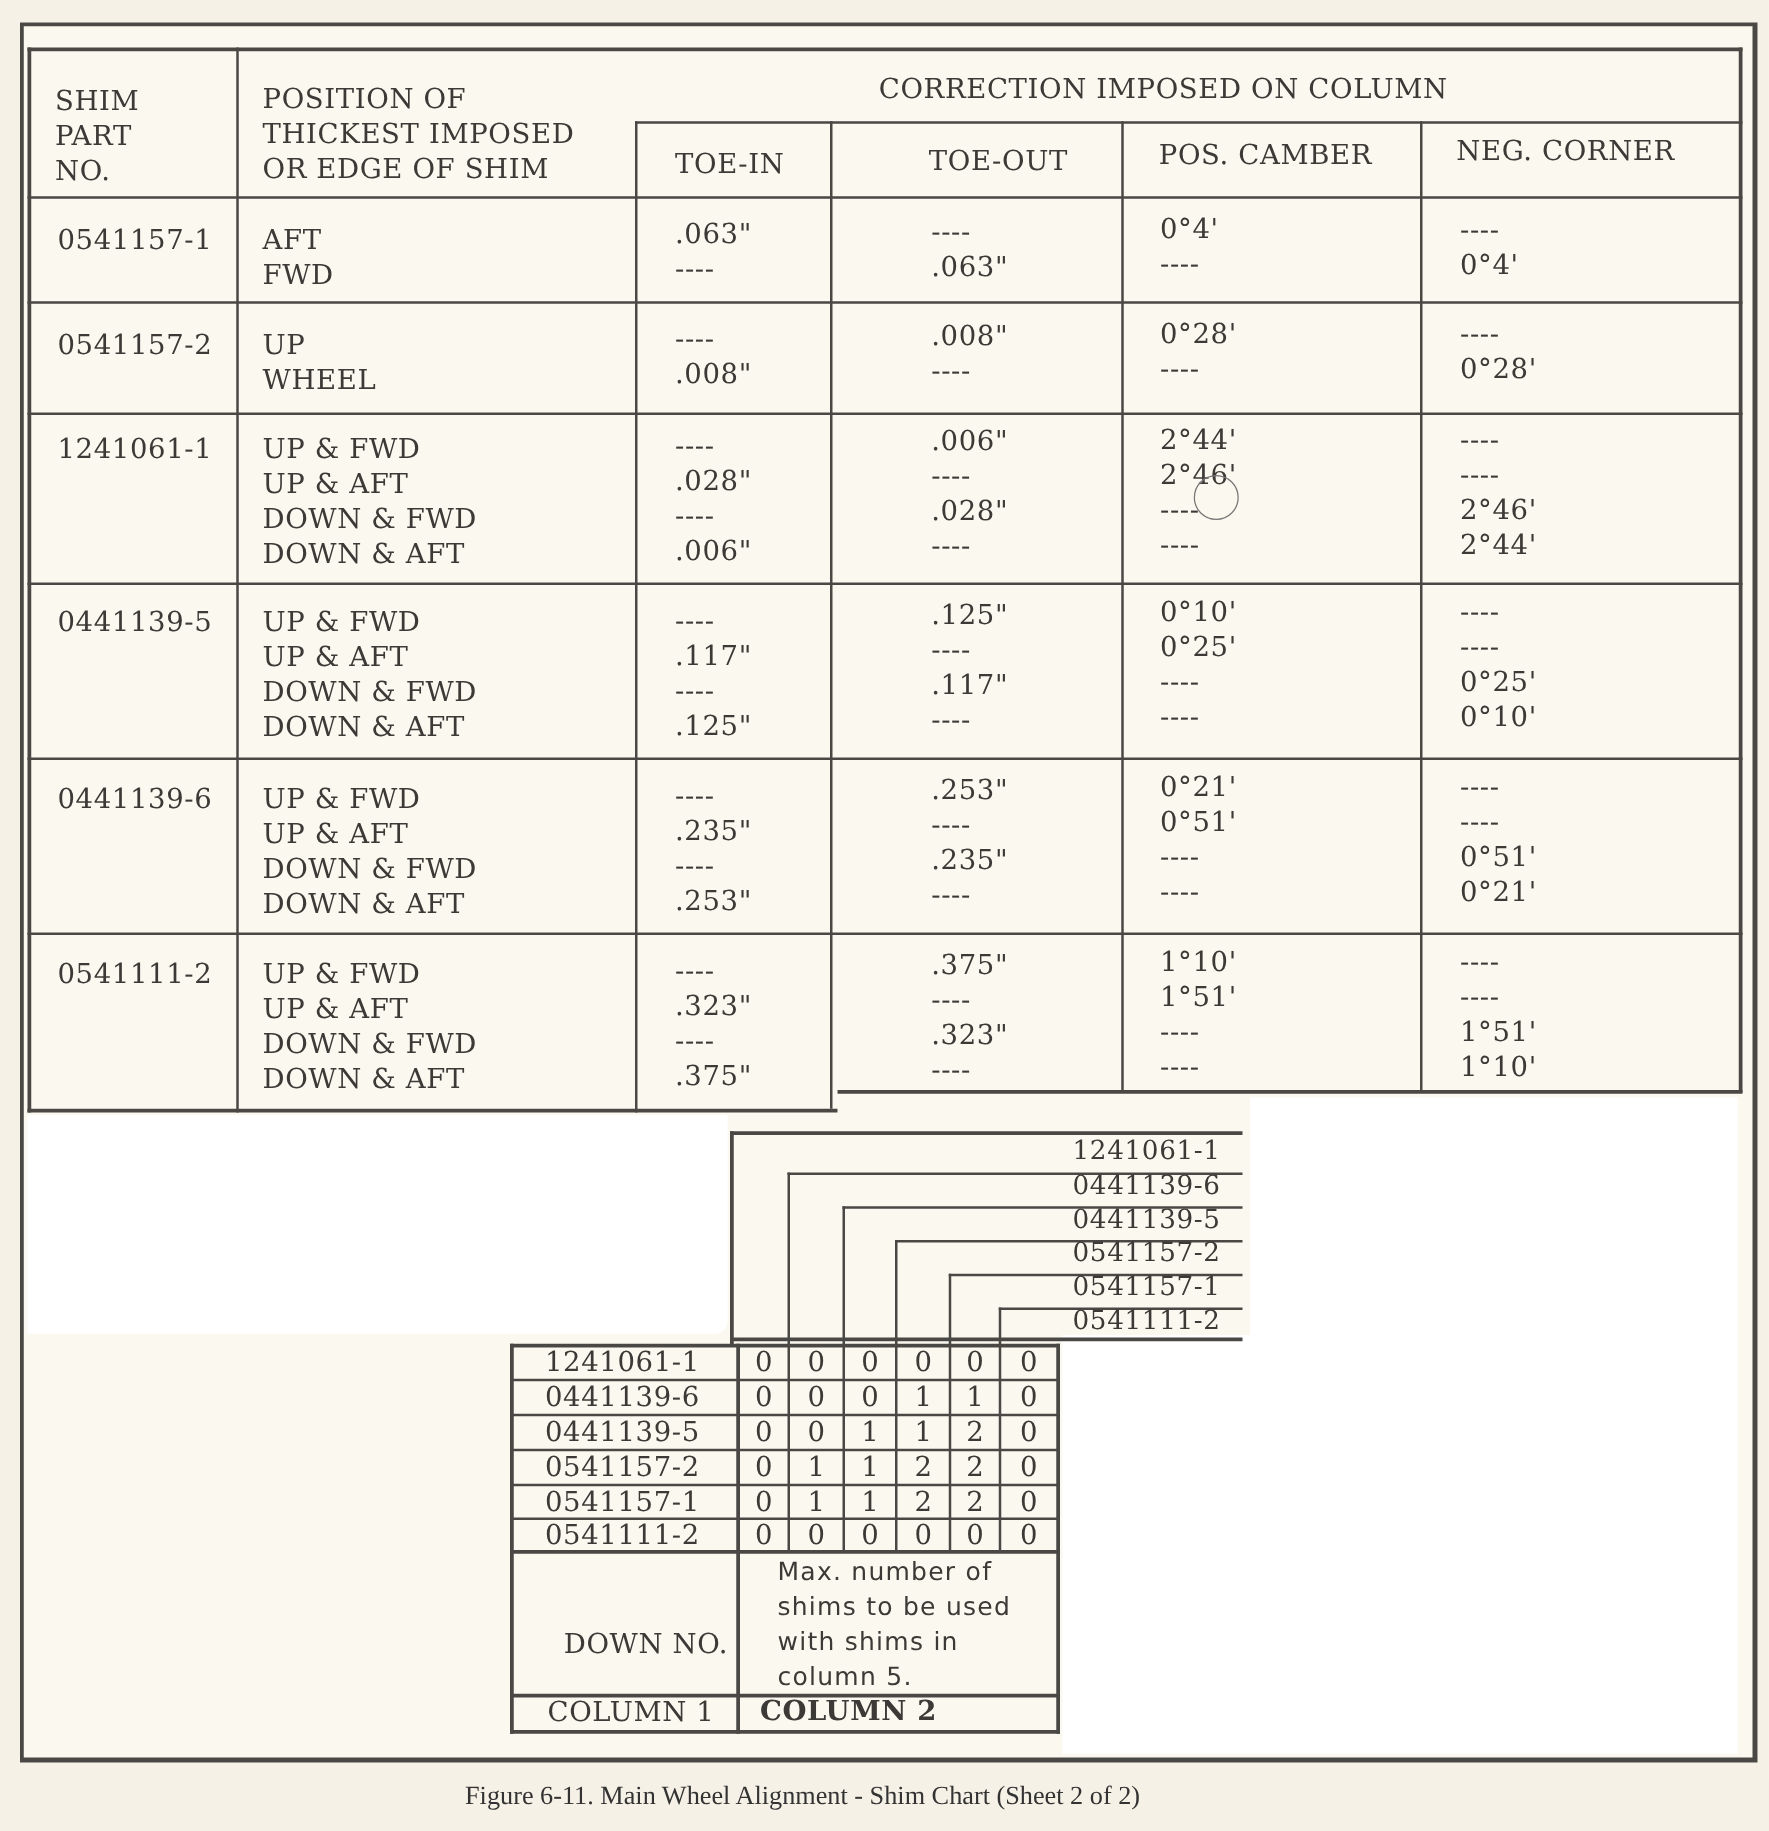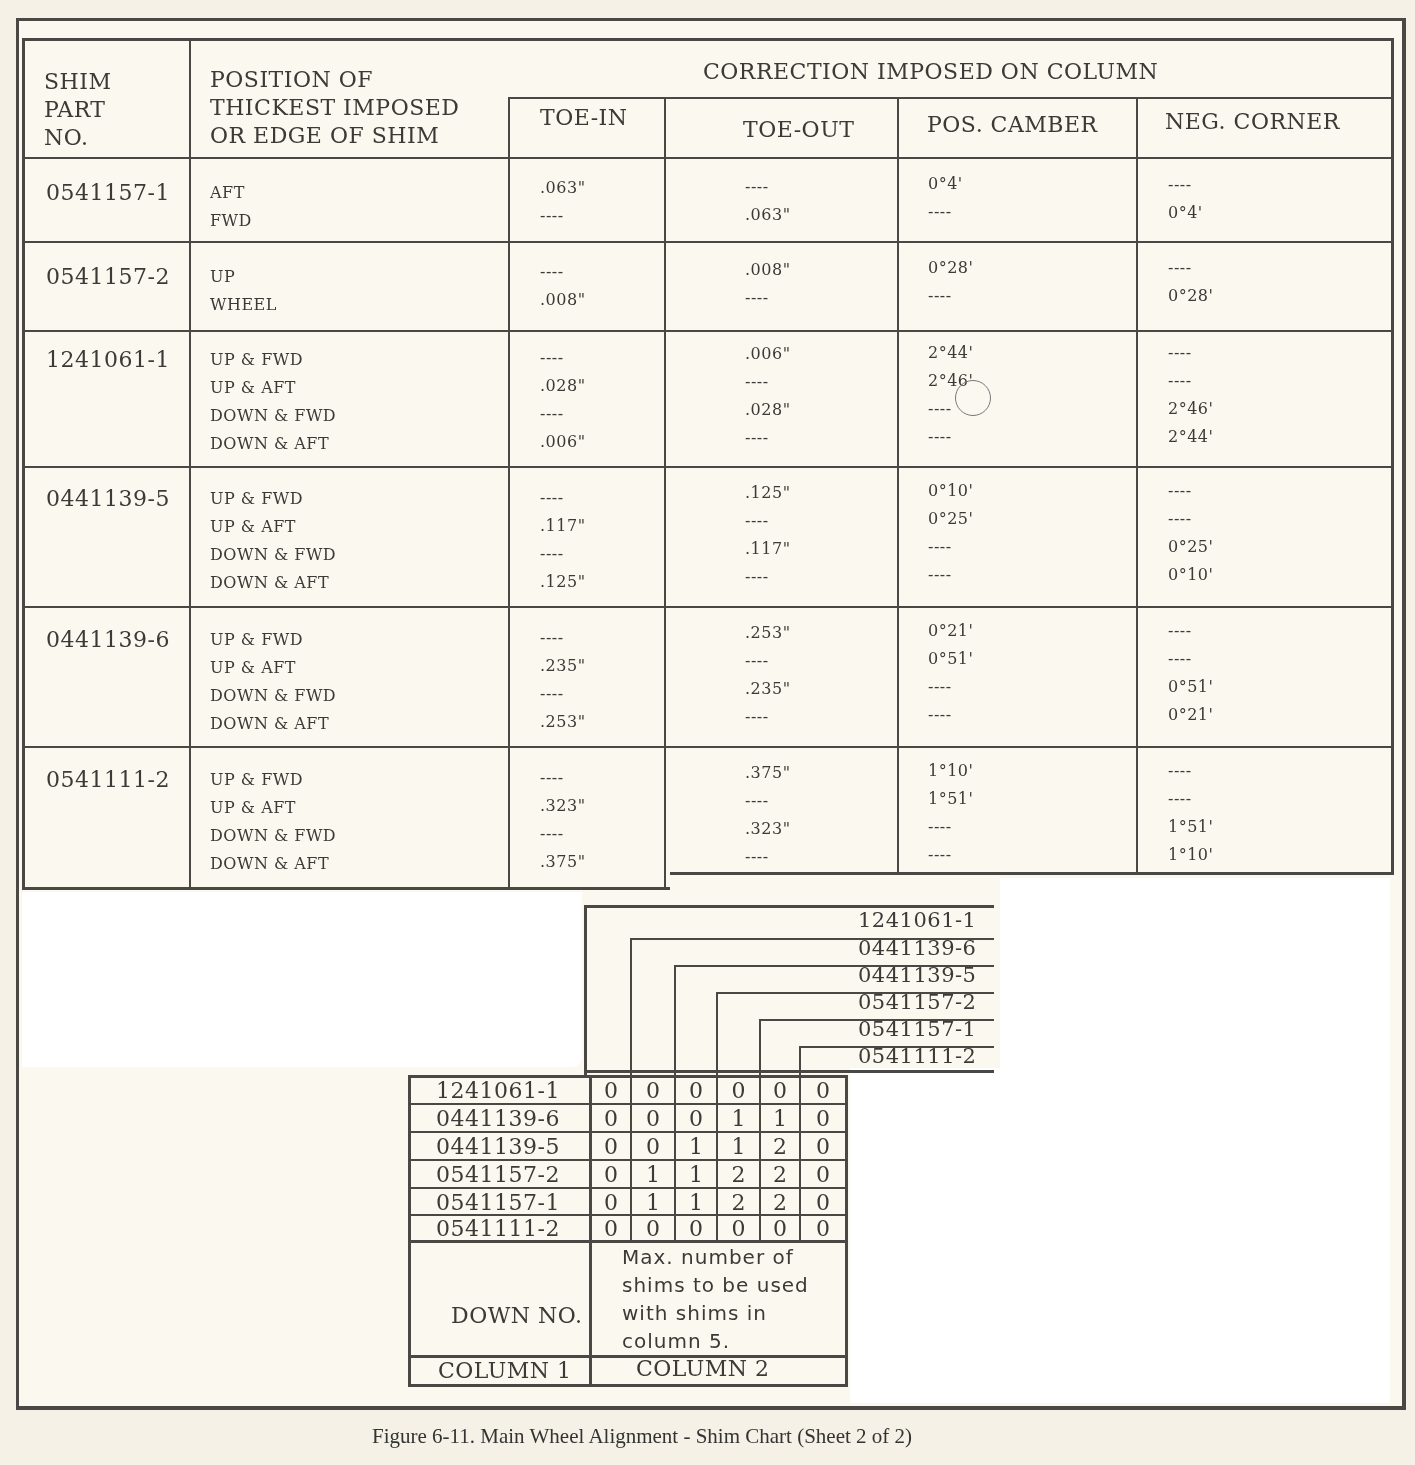--- a/index.html
+++ b/index.html
@@ -12,21 +12,21 @@
   .frame {
     position:absolute; left:16px; top:18px; width:1390px; height:1392px;
     border:3px solid #4a4845; border-right-width:4px; border-bottom-width:4px;
     background:#fbf8f0; box-sizing:border-box;
   }
   .blank-area {
     position:absolute; background:#ffffff;
   }
   .l { position:absolute; background:#4a4845; }
   .t { position:absolute; font-size:22px; line-height:28px; white-space:nowrap; letter-spacing:0.5px; }
-  .stack { position:absolute; font-size:16px; line-height:28px; white-space:pre; letter-spacing:0.5px; }
+  .stack { position:absolute; font-size:22px; line-height:28px; white-space:pre; letter-spacing:0.5px; }
   .hdr { font-size:22px; }
   .caption {
     position:absolute; left:372px; top:1424px; font-size:21px;
     font-family:"Liberation Serif", serif; color:#333;
   }
   .num { position:absolute; text-align:center; font-size:22px; line-height:28px; }
 </style>
 </head>
 <body>
 
@@ -54,21 +54,21 @@
   <div class="l" style="left:22px;top:606px;width:1372px;height:2px;"></div>
   <div class="l" style="left:22px;top:746px;width:1372px;height:2px;"></div>
 
   <div class="stack hdr" style="left:44px;top:68px;">SHIM
 PART
 NO.</div>
   <div class="stack hdr" style="left:210px;top:66px;">POSITION OF
 THICKEST IMPOSED
 OR EDGE OF SHIM</div>
   <div class="t hdr" style="left:703px;top:58px;">CORRECTION IMPOSED ON COLUMN</div>
-  <div class="t hdr" style="left:540px;top:104px;">TOE-IN</div>
+  <div class="t hdr" style="left:540px;top:118px;">TOE-IN</div>
   <div class="t hdr" style="left:743px;top:116px;">TOE-OUT</div>
   <div class="t hdr" style="left:927px;top:111px;">POS. CAMBER</div>
   <div class="t hdr" style="left:1165px;top:108px;">NEG. CORNER</div>
 
   <div class="t" style="left:46px;top:179px;">0541157-1</div>
   <div class="stack" style="left:210px;top:179px;">AFT
 FWD</div>
   <div class="stack" style="left:540px;top:174px;">.063"
 ----</div>
   <div class="stack" style="left:745px;top:173px;">----
@@ -283,16 +283,16 @@
     <div class="num" style="left:761px;top:1215px;width:38px;">0</div>
     <div class="num" style="left:801px;top:1215px;width:44px;">0</div>
   </div>
 
   <div class="t" style="left:451px;top:1302px;">DOWN NO.</div>
   <div class="stack" style="left:622px;top:1243px;font-family:'DejaVu Sans','Liberation Sans',sans-serif;font-size:20px;letter-spacing:1px;">Max. number of
 shims to be used
 with shims in
 column 5.</div>
   <div class="t" style="left:438px;top:1357px;">COLUMN 1</div>
-  <div class="t" style="left:636px;top:1355px;">COLUMN 2</div>
+  <div class="t" style="left:608px;top:1355px;font-weight:bold;">COLUMN 2</div>
 </div>
 
 <div class="caption">Figure 6-11. Main Wheel Alignment - Shim Chart (Sheet 2 of 2)</div>
 
 </body></html>

